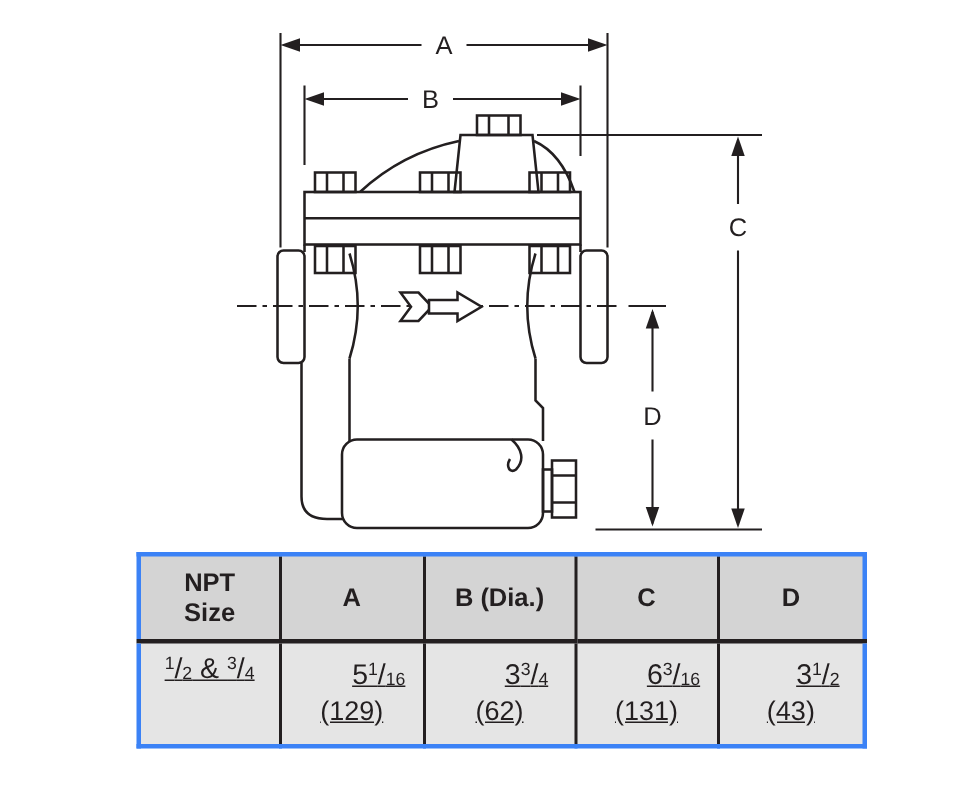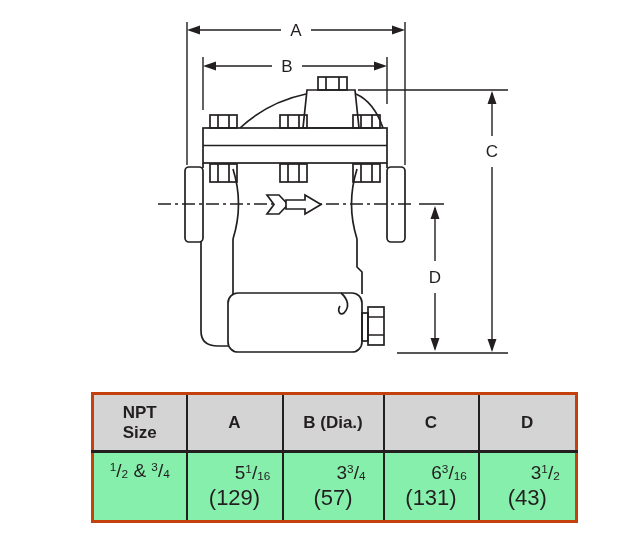--- a/index.html
+++ b/index.html
@@ -6,33 +6,33 @@
   .page{position:relative;width:640px;height:539px;background:#fff;overflow:hidden;
         font-family:"Liberation Sans",sans-serif;color:#231f20;}
   .diagram-svg{position:absolute;left:0;top:0;}
   .ln{stroke:#231f20;fill:none;stroke-width:1.7;stroke-linecap:butt;}
   .dim{stroke-width:1.4;}
   .arrfill{fill:#231f20;stroke:none;}
   .whitefill{fill:#ffffff;stroke:#231f20;stroke-width:1.7;}
   .dimlabel{font-family:"Liberation Sans",sans-serif;font-size:17px;fill:#231f20;
             text-anchor:middle;}
   
-  .dims-table{position:absolute;left:91px;top:392px;border-collapse:collapse;
-              table-layout:fixed;border:3px solid #c2410c;}
+  .dims-table{position:absolute;left:91px;top:368px;border-collapse:collapse;
+              table-layout:fixed;border:3px solid #3b82f6;}
   .dims-table th,.dims-table td{border:2.4px solid #231f20;text-align:center;
               padding:0;vertical-align:middle;}
   .dims-table thead th{background:#d4d4d4;font-weight:bold;font-size:17px;height:55px;
               line-height:1.15;}
   .th-npt{white-space:pre-line;}
   .dims-table thead th{border-bottom:3px solid #231f20;}
-  .dims-table tbody td{height:60px;font-size:19px;background:#86efac;}
+  .dims-table tbody td{height:60px;font-size:19px;background:#e5e5e5;text-decoration:underline;}
   td.gray-cell{background:#d4d4d4;font-size:15px;vertical-align:top;padding-top:7px;}
   .fnum{font-size:62%;vertical-align:0.5em;}
   .fden{font-size:62%;vertical-align:-0.08em;}
-  .metric{font-size:22px;margin-top:1px;}
+  .metric{font-size:18px;margin-top:1px;}
   .val{line-height:1.2;margin-left:36px;}
 </style>
 </head>
 <body>
 
 <div class="page">
 
   <svg class="diagram-svg" width="640" height="380" viewBox="0 0 640 380">
 
     <g>
@@ -143,21 +143,21 @@
       <tr>
         <td class="gray-cell"><span class="fnum">1</span><span>/</span><span class="fden">2</span><span> &amp; </span><span class="fnum">3</span><span>/</span><span class="fden">4</span></td>
 
         <td>
           <div class="val"><span>5</span><span class="fnum">1</span><span>/</span><span class="fden">16</span></div>
           <div class="metric">(129)</div>
         </td>
 
         <td>
           <div class="val"><span>3</span><span class="fnum">3</span><span>/</span><span class="fden">4</span></div>
-          <div class="metric">(57)</div>
+          <div class="metric">(62)</div>
         </td>
 
         <td>
           <div class="val"><span>6</span><span class="fnum">3</span><span>/</span><span class="fden">16</span></div>
           <div class="metric">(131)</div>
         </td>
 
         <td>
           <div class="val"><span>3</span><span class="fnum">1</span><span>/</span><span class="fden">2</span></div>
           <div class="metric">(43)</div>

